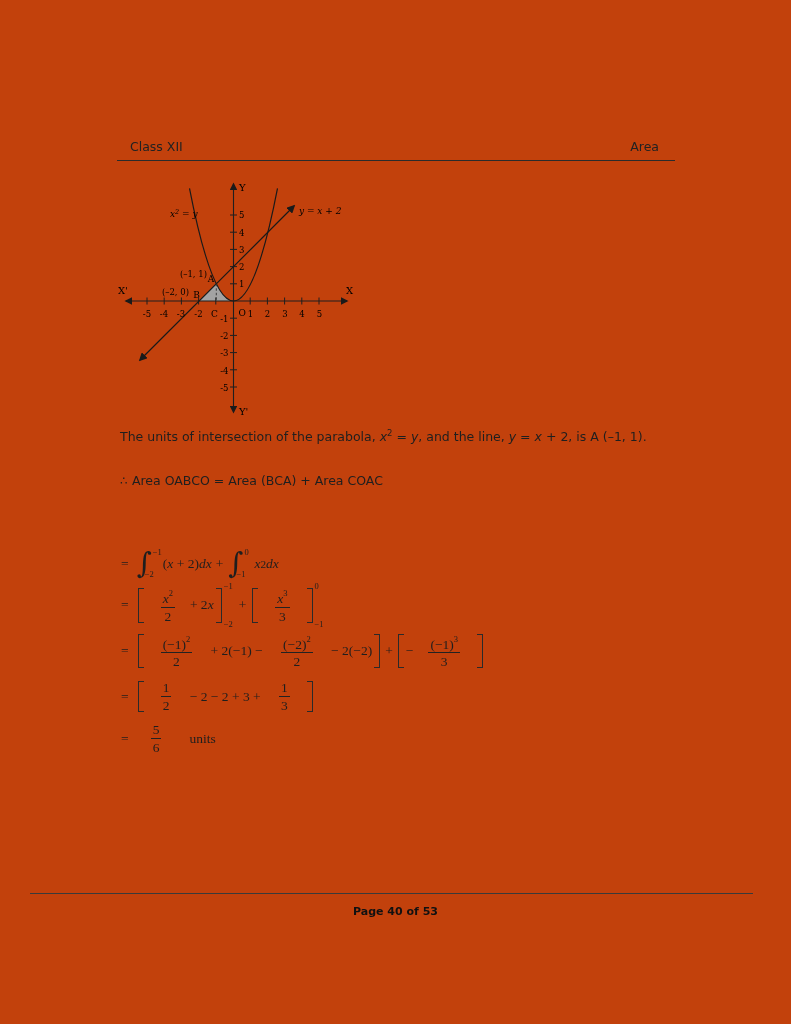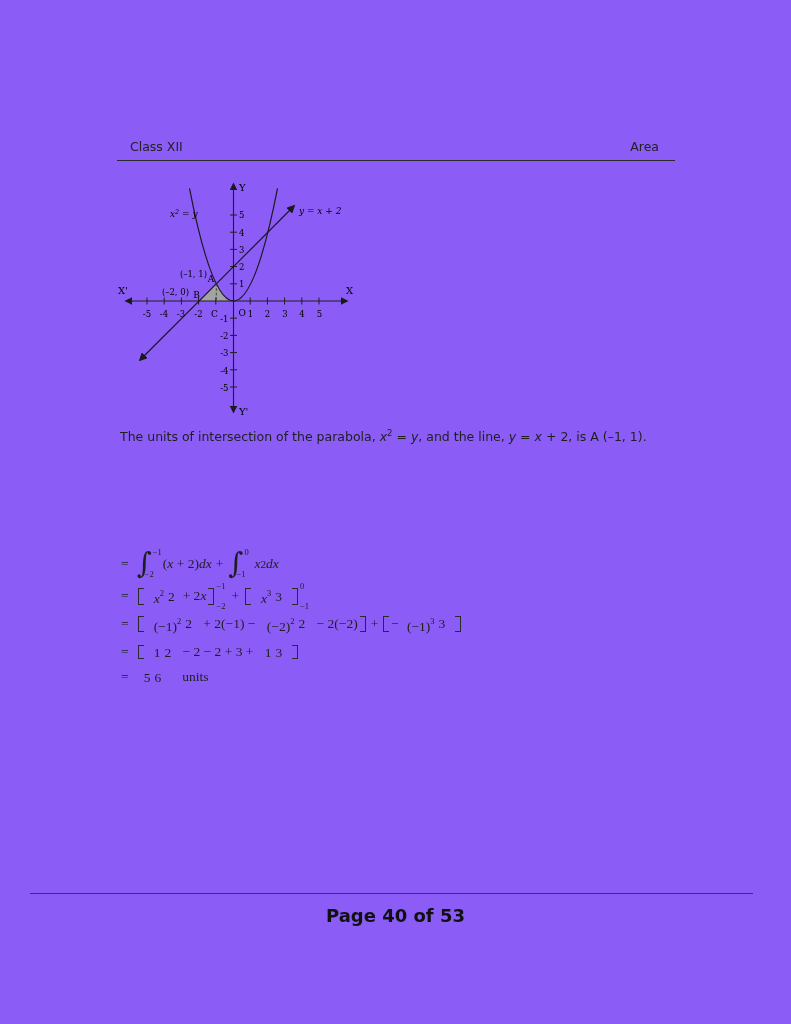--- a/index.html
+++ b/index.html
@@ -1,20 +1,20 @@
 <!DOCTYPE html>
 <html><head>
 <meta charset="utf-8">
 <style>
   html,body{margin:0;padding:0;}
   body{
     width:791px;height:1024px;background:#ffffff;position:relative;
     font-family:"DejaVu Sans",sans-serif;color:#1b1b1b;overflow:hidden;
   }
-  .page{position:absolute;inset:0;background:#8b5cf6;}
+  .page{position:absolute;inset:0;background:#c2410c;}
 
   
   .header-row{position:absolute;left:117px;top:139px;width:558px;display:flex;
     justify-content:space-between;font-size:12.5px;box-sizing:border-box;
     padding:0 16px 0 13px;color:#222;}
   .header-rule{position:absolute;left:117px;top:160px;width:558px;height:1px;background:#2b2b2b;}
 
   
   .figure{position:absolute;left:110px;top:170px;width:250px;height:250px;}
   .figure svg{font-family:"DejaVu Serif","Liberation Serif",serif;}
@@ -36,36 +36,36 @@
   .eq{margin-right:7px;}
   .tok{white-space:pre;}
   .it{font-style:italic;}
   .tok sup,.num sup{font-size:8.5px;position:relative;top:-1px;}
   .intwrap{display:inline-flex;align-items:center;margin:0 2px 0 1px;}
   .int{font-size:29px;line-height:33px;font-family:"DejaVu Serif",serif;}
   .intlim{display:inline-flex;flex-direction:column;justify-content:space-between;height:33px;
     font-size:8.5px;line-height:9px;}
   .intlim .top{position:relative;left:1px;top:1px;}
   .intlim .bot{position:relative;left:-7px;top:-1px;}
-  .frac{display:inline-flex;flex-direction:row;align-items:center;margin:0 6px;}
+  .frac{display:inline-flex;flex-direction:column;align-items:center;margin:0 15px;}
   .frac .num,.frac .den{line-height:15px;padding:0 2px;white-space:pre;}
   .frac .bar{align-self:stretch;border-top:1.2px solid #222;margin:1px 0;height:0;}
   .brl,.brr{align-self:stretch;width:5px;margin:1px 2px;}
   .brl{border:1.4px solid #2a2a2a;border-right:none;}
   .brr{border:1.4px solid #2a2a2a;border-left:none;}
   .brlim{display:inline-flex;flex-direction:column;justify-content:space-between;align-self:stretch;
     font-size:8.5px;line-height:9px;margin:0 2px 0 0;}
   .brlim .top{position:relative;top:-5px;}
   .brlim .bot{position:relative;top:5px;}
   .units{margin-left:13px;}
 
   
   .footer-rule{position:absolute;left:30px;top:893px;width:723px;height:1px;background:#3a3a3a;}
   .footer-text{position:absolute;left:0;top:905px;width:791px;text-align:center;
-    font-size:18px;font-weight:bold;color:#111;}
+    font-size:11px;font-weight:bold;color:#111;}
 </style>
 </head>
 <body>
 
 <div class="page">
 
   <div class="header-row">
     <span>Class XII</span>
     <span>Area</span>
   </div>
@@ -155,20 +155,21 @@
         <text x="118.5" y="169" text-anchor="end">-2</text>
         <text x="118.5" y="186" text-anchor="end">-3</text>
         <text x="118.5" y="203.5" text-anchor="end">-4</text>
         <text x="118.5" y="220.5" text-anchor="end">-5</text>
       </g>
     </svg>
   </div>
 
   <div class="paragraph"><span>The units of intersection of the parabola, </span><span class="iv">x</span><sup>2</sup><span> = </span><span class="iv">y</span><span>, and the line, </span><span class="iv">y</span><span> = </span><span class="iv">x</span><span> + 2, is A (–1, 1).</span></div>
 
+  <div class="area-line">∴ Area OABCO = Area (BCA) + Area COAC</div>
 
   <div class="math">
 
     <div class="mrow m1">
       <span class="eq">=</span>
       <span class="intwrap">
         <span class="int">∫</span>
         <span class="intlim">
             <span class="top">−1</span>
             <span class="bot">−2</span>

